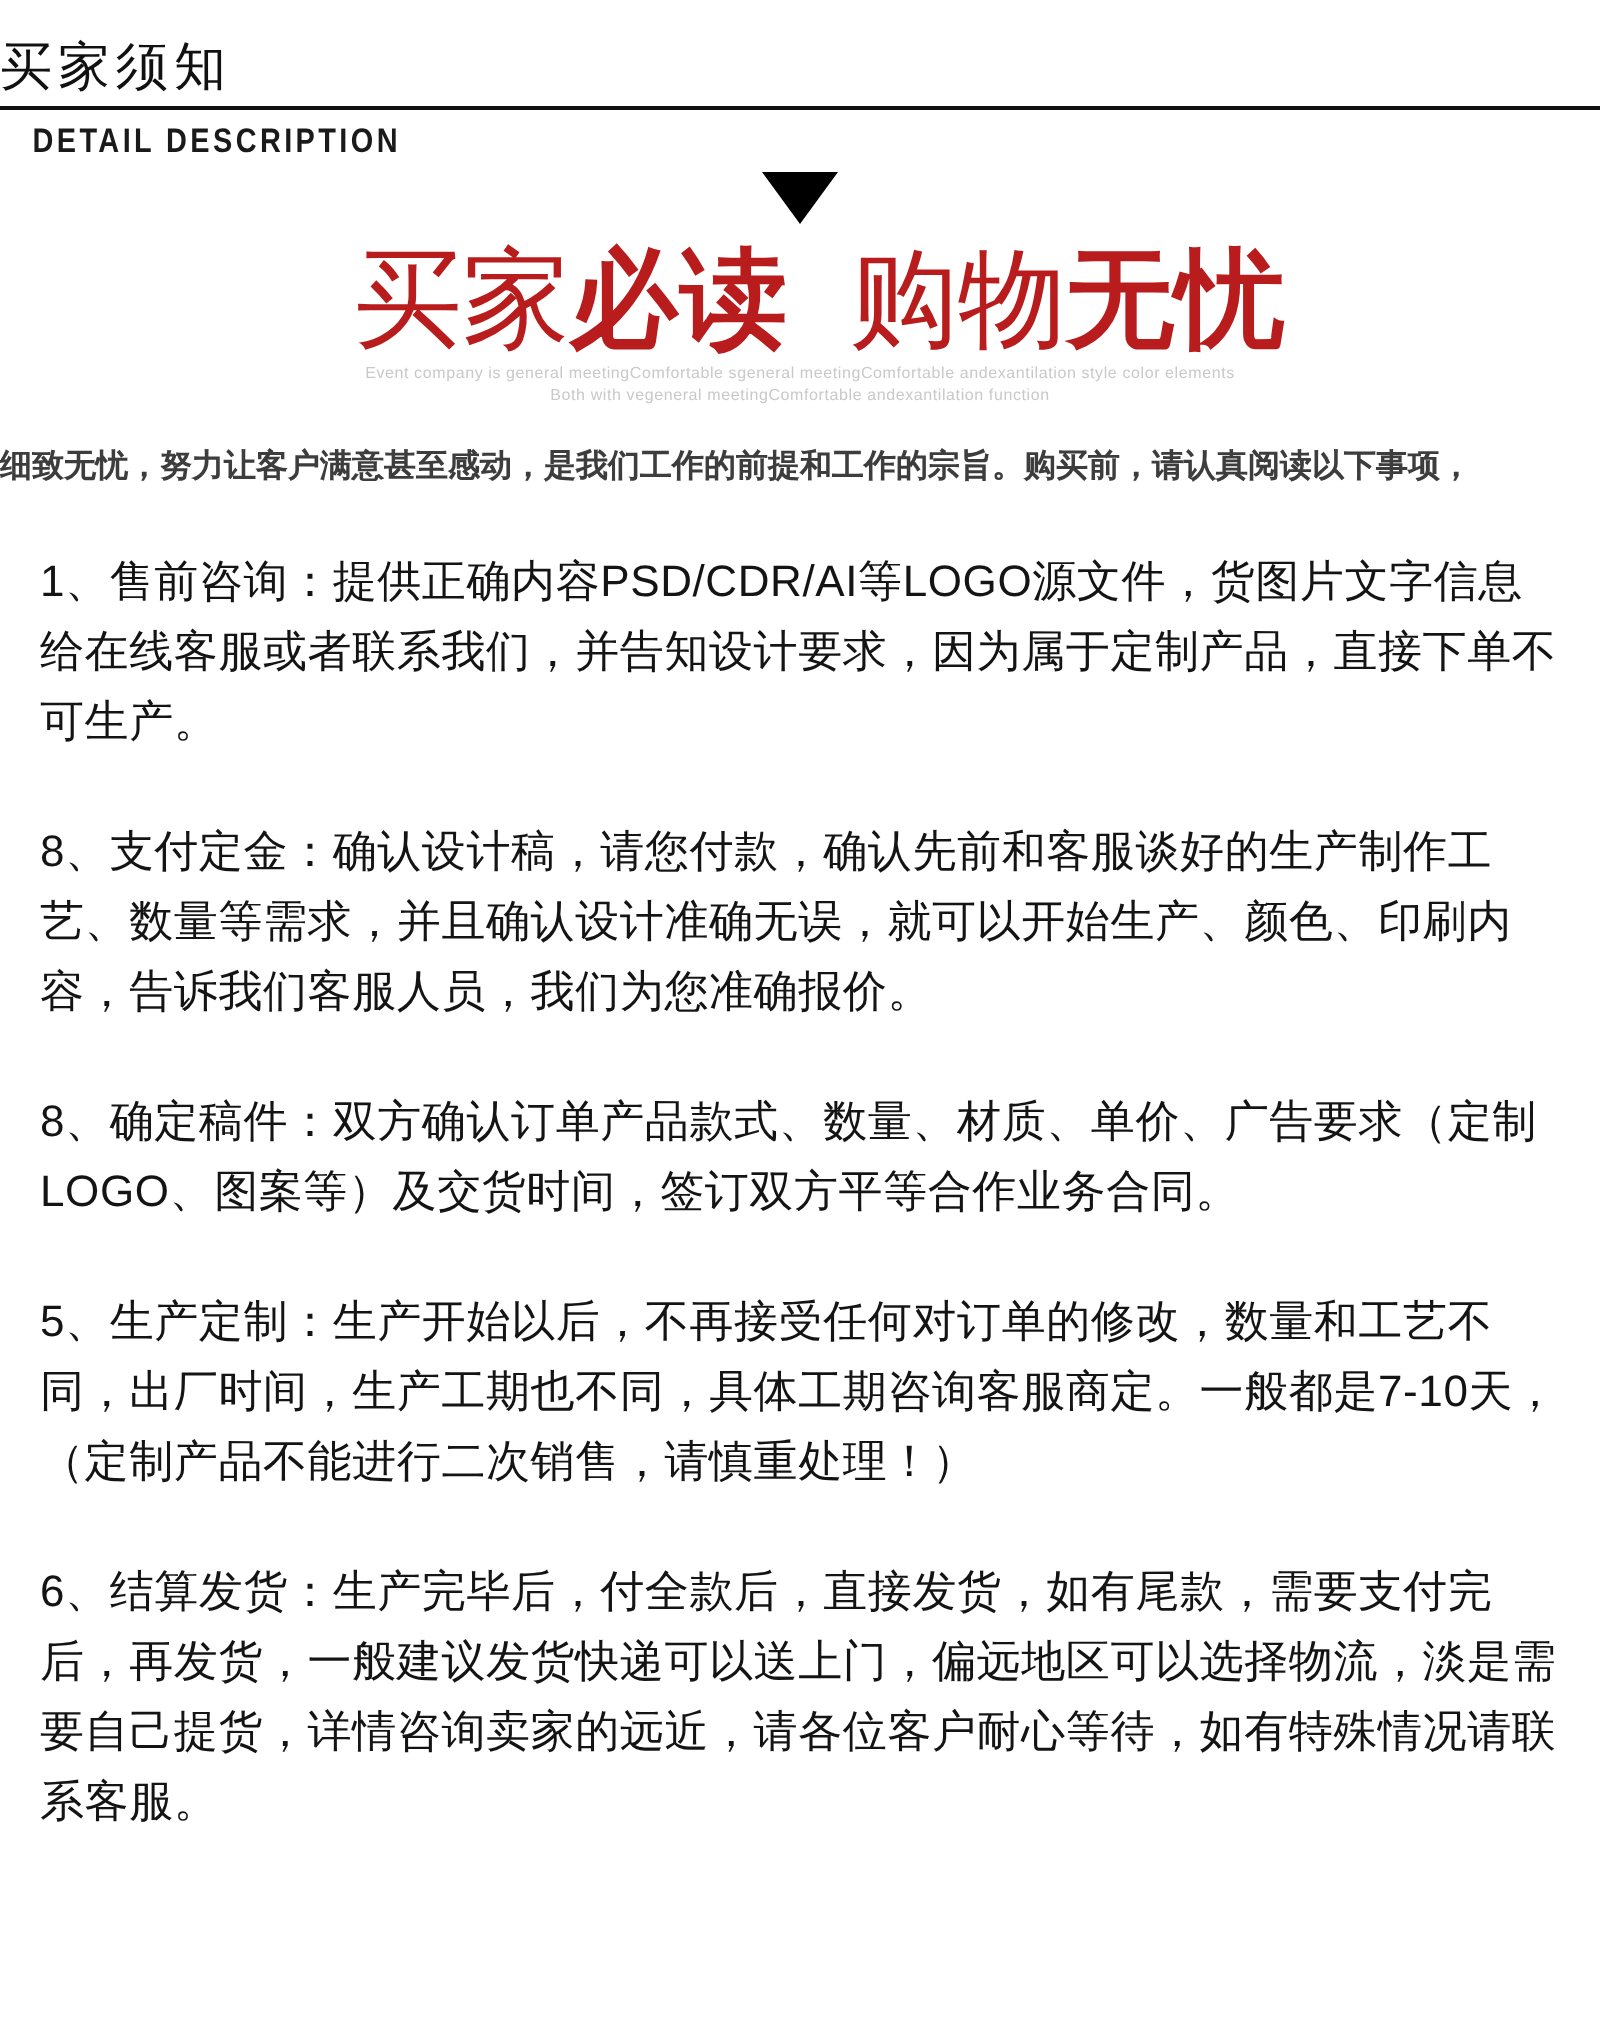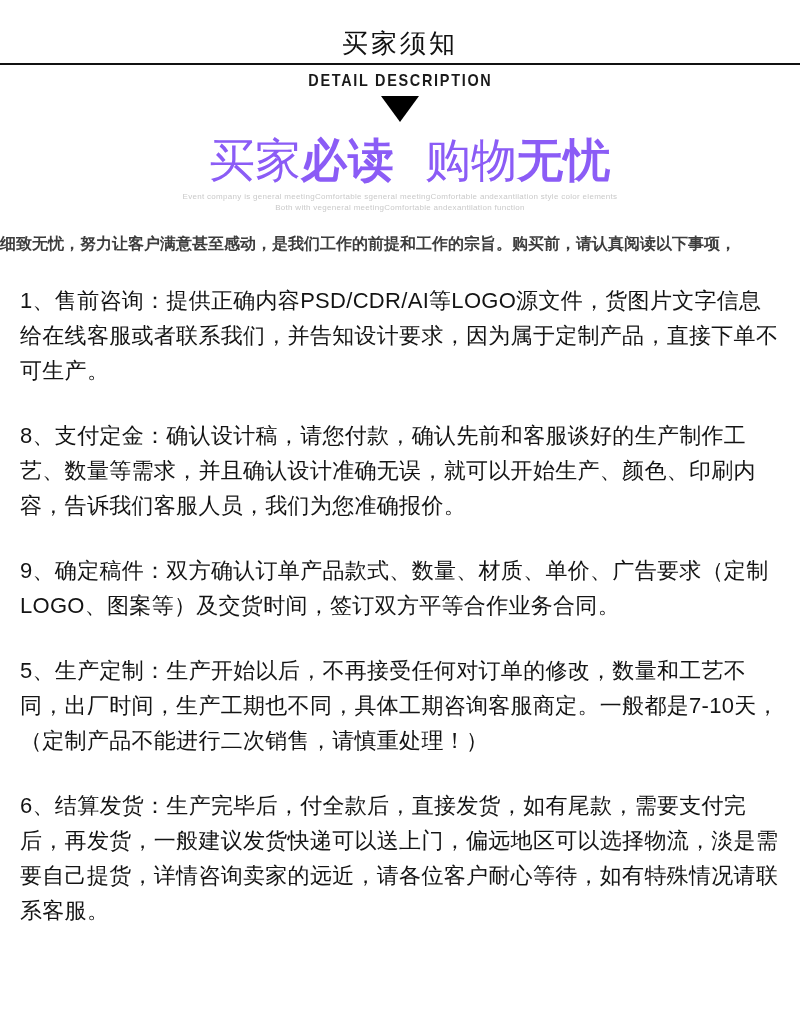--- a/index.html
+++ b/index.html
@@ -5,21 +5,21 @@
   * { margin: 0; padding: 0; box-sizing: border-box; }
   html, body { width: 800px; background: #ffffff; }
   body {
     height: 1019px;
     overflow: hidden;
     font-family: "Liberation Sans", sans-serif;
     color: #141414;
   }
 
   
-  .top-banner { text-align: center; padding-top: 26px; }
+  .top-banner { padding-top: 16px; }
   .top-title {
     font-size: 26px;
     letter-spacing: 3px;
     color: #111;
     font-weight: 400;
     font-family: "Liberation Serif", "DejaVu Serif", serif;
     line-height: 36px;
   }
   .top-rule {
     border: none;
@@ -42,22 +42,22 @@
     width: 0; height: 0;
     margin: 5px auto 0 auto;
     border-left: 19px solid transparent;
     border-right: 19px solid transparent;
     border-top: 26px solid #000;
   }
 
   
   .hero { text-align: center; margin-top: 14px; }
   .hero-line {
-    font-size: 46px;
-    color: #8b5cf6;
+    font-size: 54px;
+    color: #b91c1c;
     line-height: 48px;
     white-space: nowrap;
     margin-left: 20px;
   }
   .hero-line .w-reg { font-weight: 500; }
   .hero-line .w-heavy { font-weight: 900; letter-spacing: 1px; }
   .hero-line .gap { display: inline-block; width: 30px; }
 
   .tagline-en {
     margin-top: 7px;
@@ -110,16 +110,16 @@
     <div>Both with vegeneral meetingComfortable andexantilation function</div>
   </div>
   <div class="intro">
     <div>细致无忧，努力让客户满意甚至感动，是我们工作的前提和工作的宗旨。购买前，请认真阅读以下事项，</div>
   </div>
 </div>
 
 <div class="notices">
   <p>1、售前咨询：提供正确内容PSD/CDR/AI等LOGO源文件，货图片文字信息给在线客服或者联系我们，并告知设计要求，因为属于定制产品，直接下单不可生产。</p>
   <p>8、支付定金：确认设计稿，请您付款，确认先前和客服谈好的生产制作工艺、数量等需求，并且确认设计准确无误，就可以开始生产、颜色、印刷内容，告诉我们客服人员，我们为您准确报价。</p>
-  <p>9、确定稿件：双方确认订单产品款式、数量、材质、单价、广告要求（定制LOGO、图案等）及交货时间，签订双方平等合作业务合同。</p>
+  <p>8、确定稿件：双方确认订单产品款式、数量、材质、单价、广告要求（定制LOGO、图案等）及交货时间，签订双方平等合作业务合同。</p>
   <p>5、生产定制：生产开始以后，不再接受任何对订单的修改，数量和工艺不同，出厂时间，生产工期也不同，具体工期咨询客服商定。一般都是7-10天，（定制产品不能进行二次销售，请慎重处理！）</p>
   <p>6、结算发货：生产完毕后，付全款后，直接发货，如有尾款，需要支付完后，再发货，一般建议发货快递可以送上门，偏远地区可以选择物流，淡是需要自己提货，详情咨询卖家的远近，请各位客户耐心等待，如有特殊情况请联系客服。</p>
 </div>
 
 </body></html>

